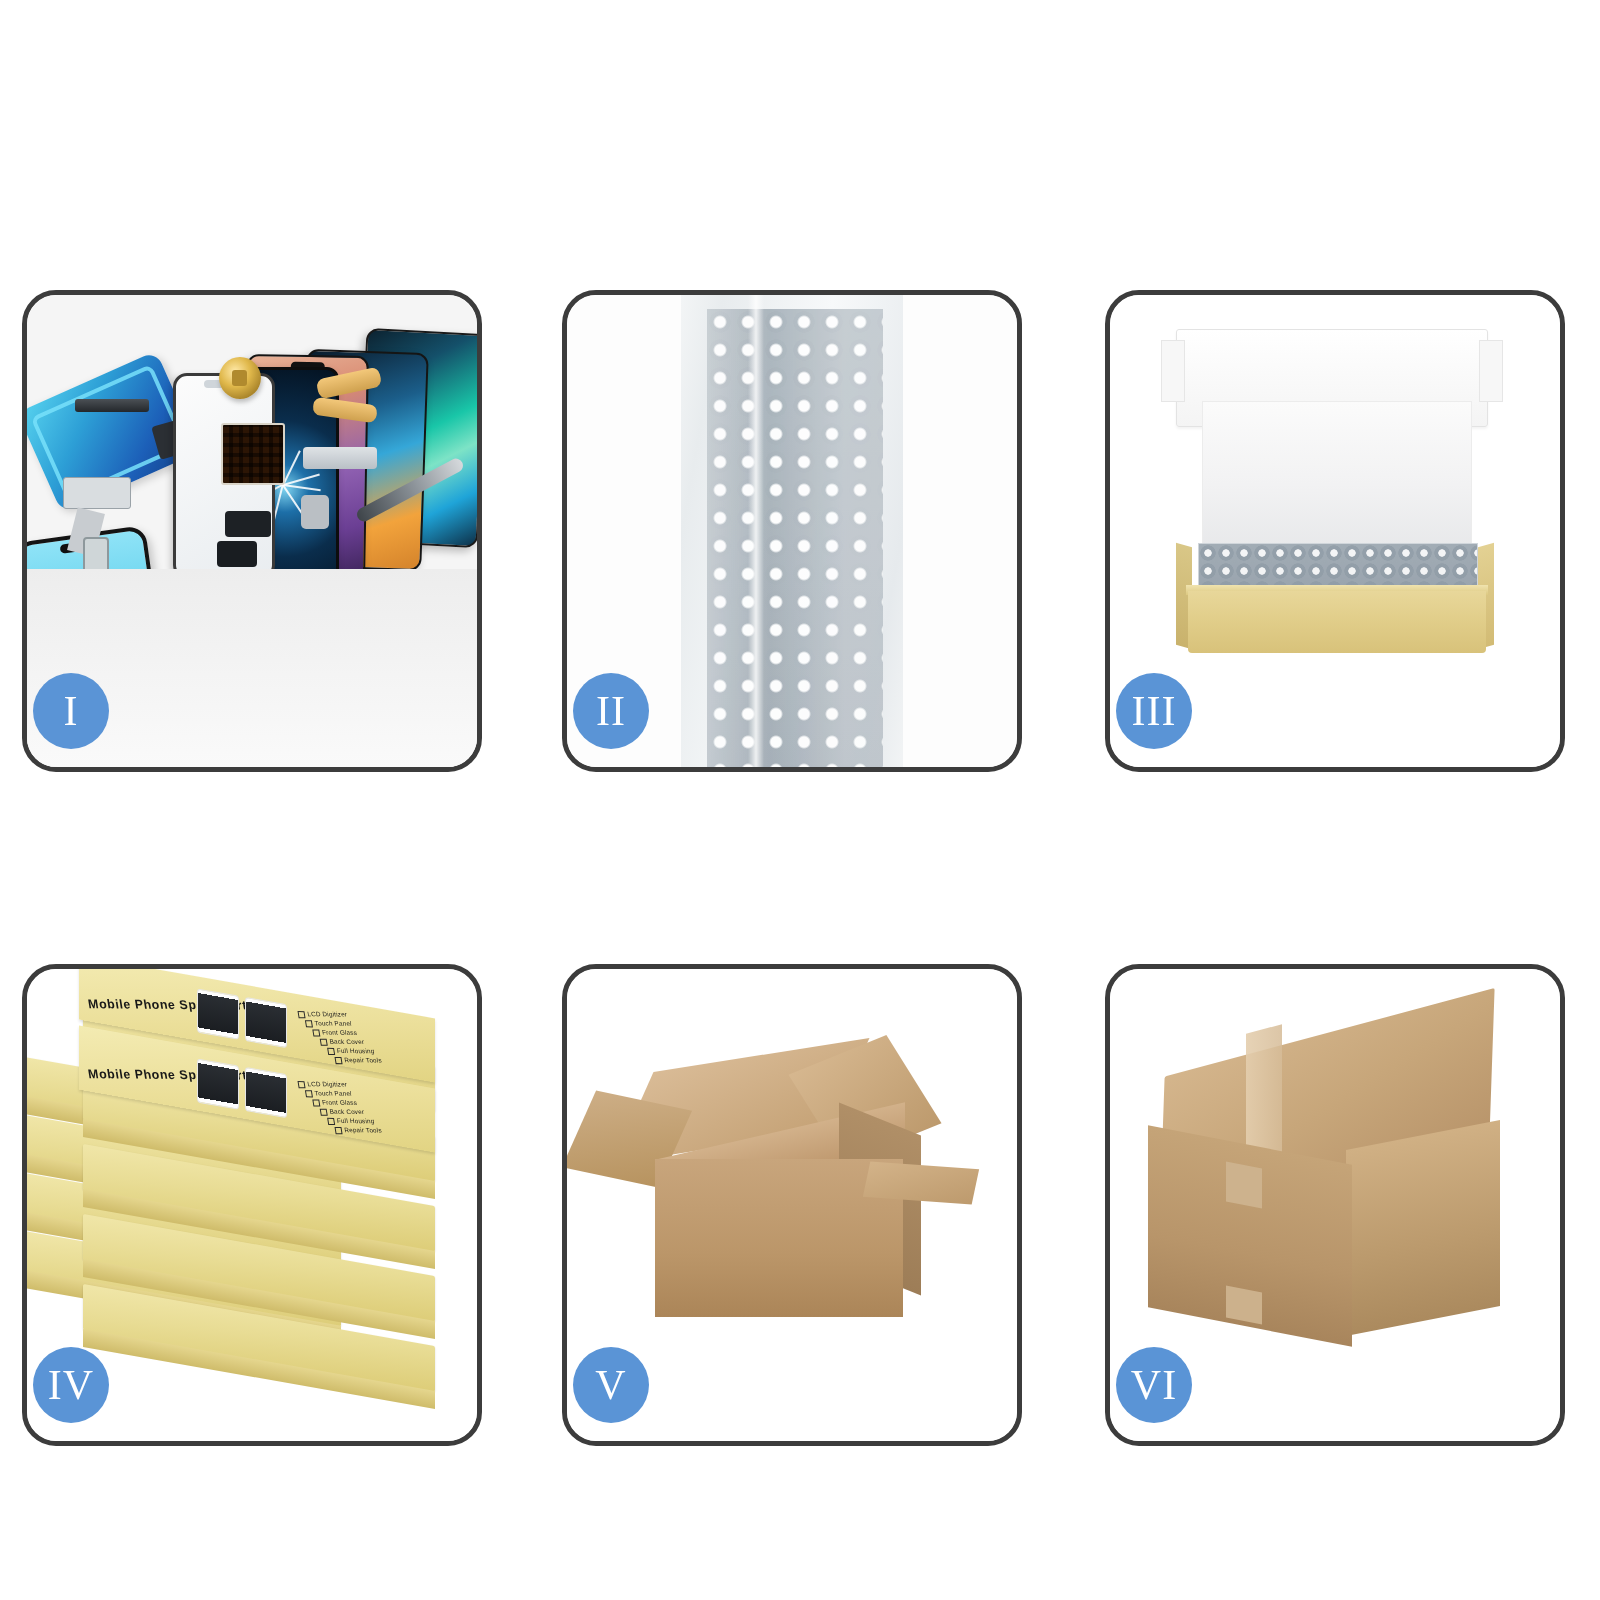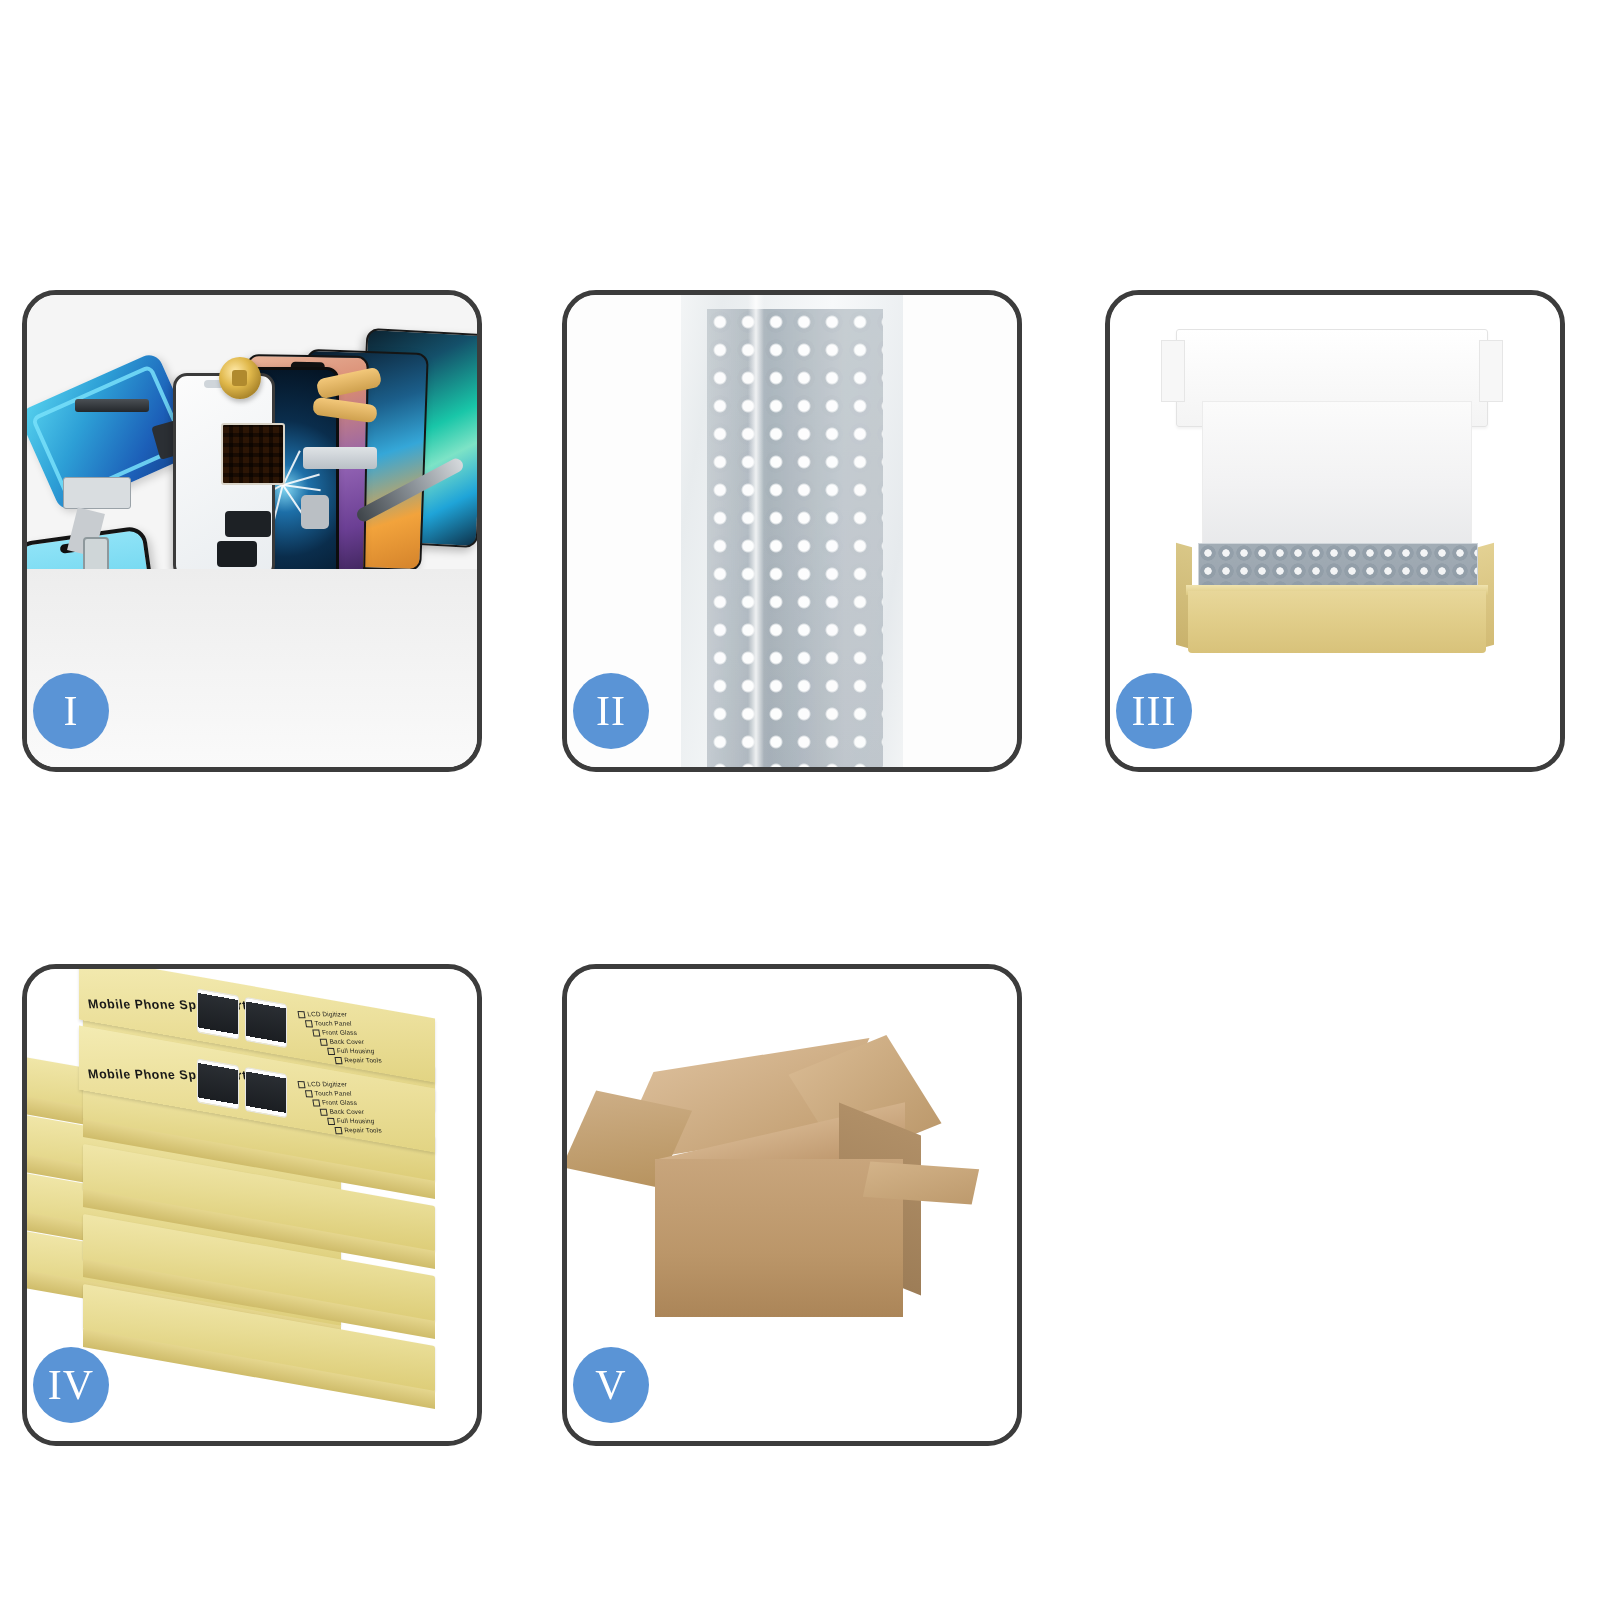--- a/index.html
+++ b/index.html
@@ -550,15 +550,29 @@
           </div>
           <div class="cartontop"></div>
           <div class="cartonside"></div>
           <div class="cartonbody"></div>
           <div class="flapFront"></div>
         </div>
       </div>
       <div class="badge">V</div>
     </div>
 
+    <div class="panel p6">
+      <div class="clip">
+        <div class="scene6">
+          <div class="glossback"></div>
+          <div class="sealedtop"></div>
+          <div class="tapeTop"></div>
+          <div class="sealedside"></div>
+          <div class="sealedfront"></div>
+          <div class="tapeFrontA"></div>
+          <div class="tapeFrontB"></div>
+        </div>
+      </div>
+      <div class="badge">VI</div>
+    </div>
 
   </div>
 </div>
 
 </body></html>

